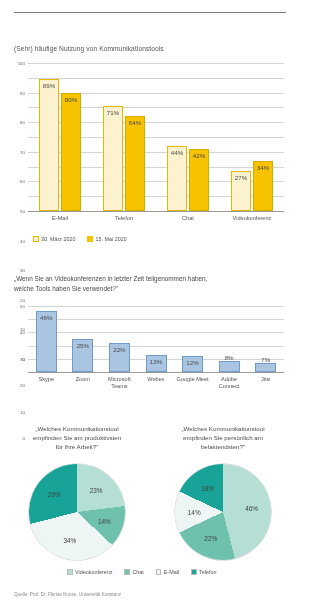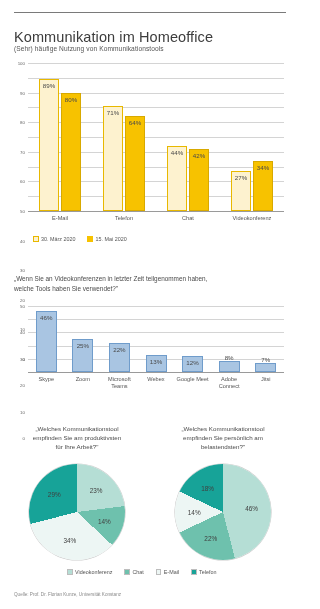--- a/index.html
+++ b/index.html
@@ -82,21 +82,20 @@
     position: absolute; left: 14px; top: 592px;
     font-size: 4.6px; color: #8a8a8a; white-space: nowrap;
   }
 </style>
 </head>
 <body>
 
 <div class="page">
 
   <div class="top-rule"></div>
-  <h1 class="page-title">Kommunikation im Homeoffice</h1>
   <div class="subtitle">(Sehr) häufige Nutzung von Kommunikationstools</div>
 
   <div class="chart" id="chart1" style="left:0; top:58px; width:300px; height:175px;">
     <div class="plot" id="c1plot" style="left:28px; top:5px; width:256px; height:148px;">
         <div class="gridline" style="top: 0px;">
           <div class="ytick" style="top: 0px;">100</div>
         </div>
         <div class="gridline" style="top: 14.8px;">
           <div class="ytick" style="top: 14.8px;">90</div>
         </div>

